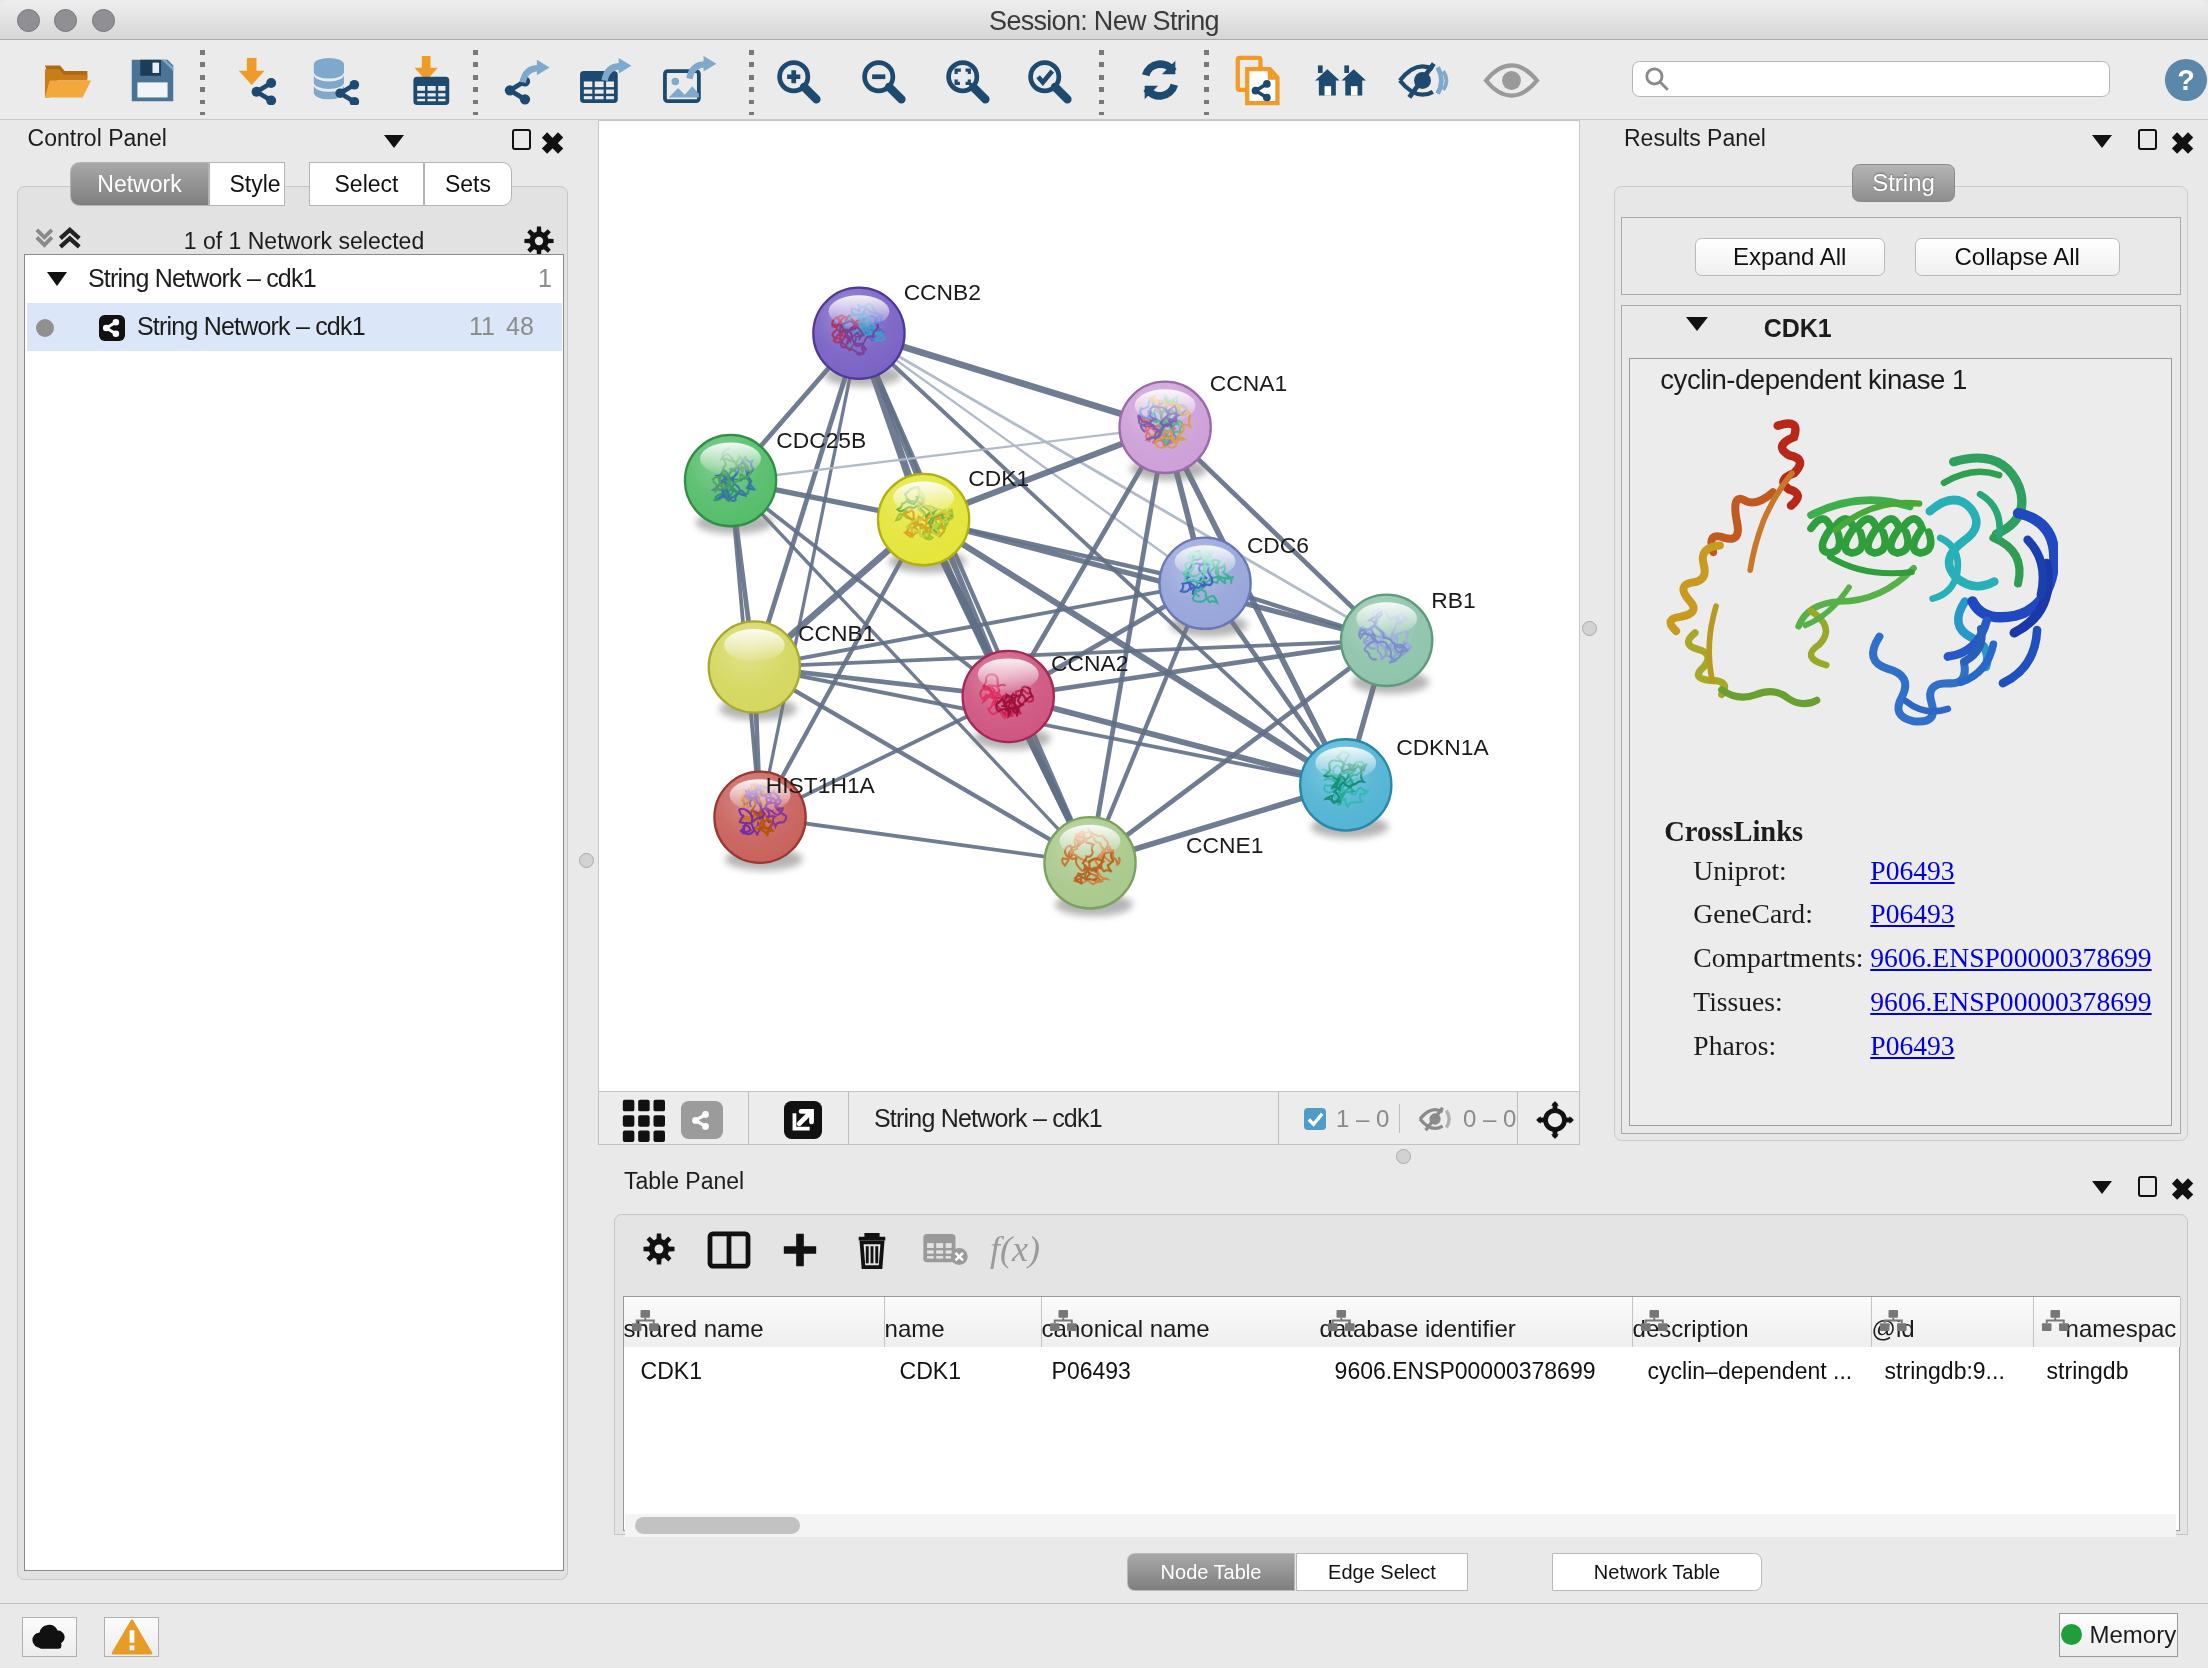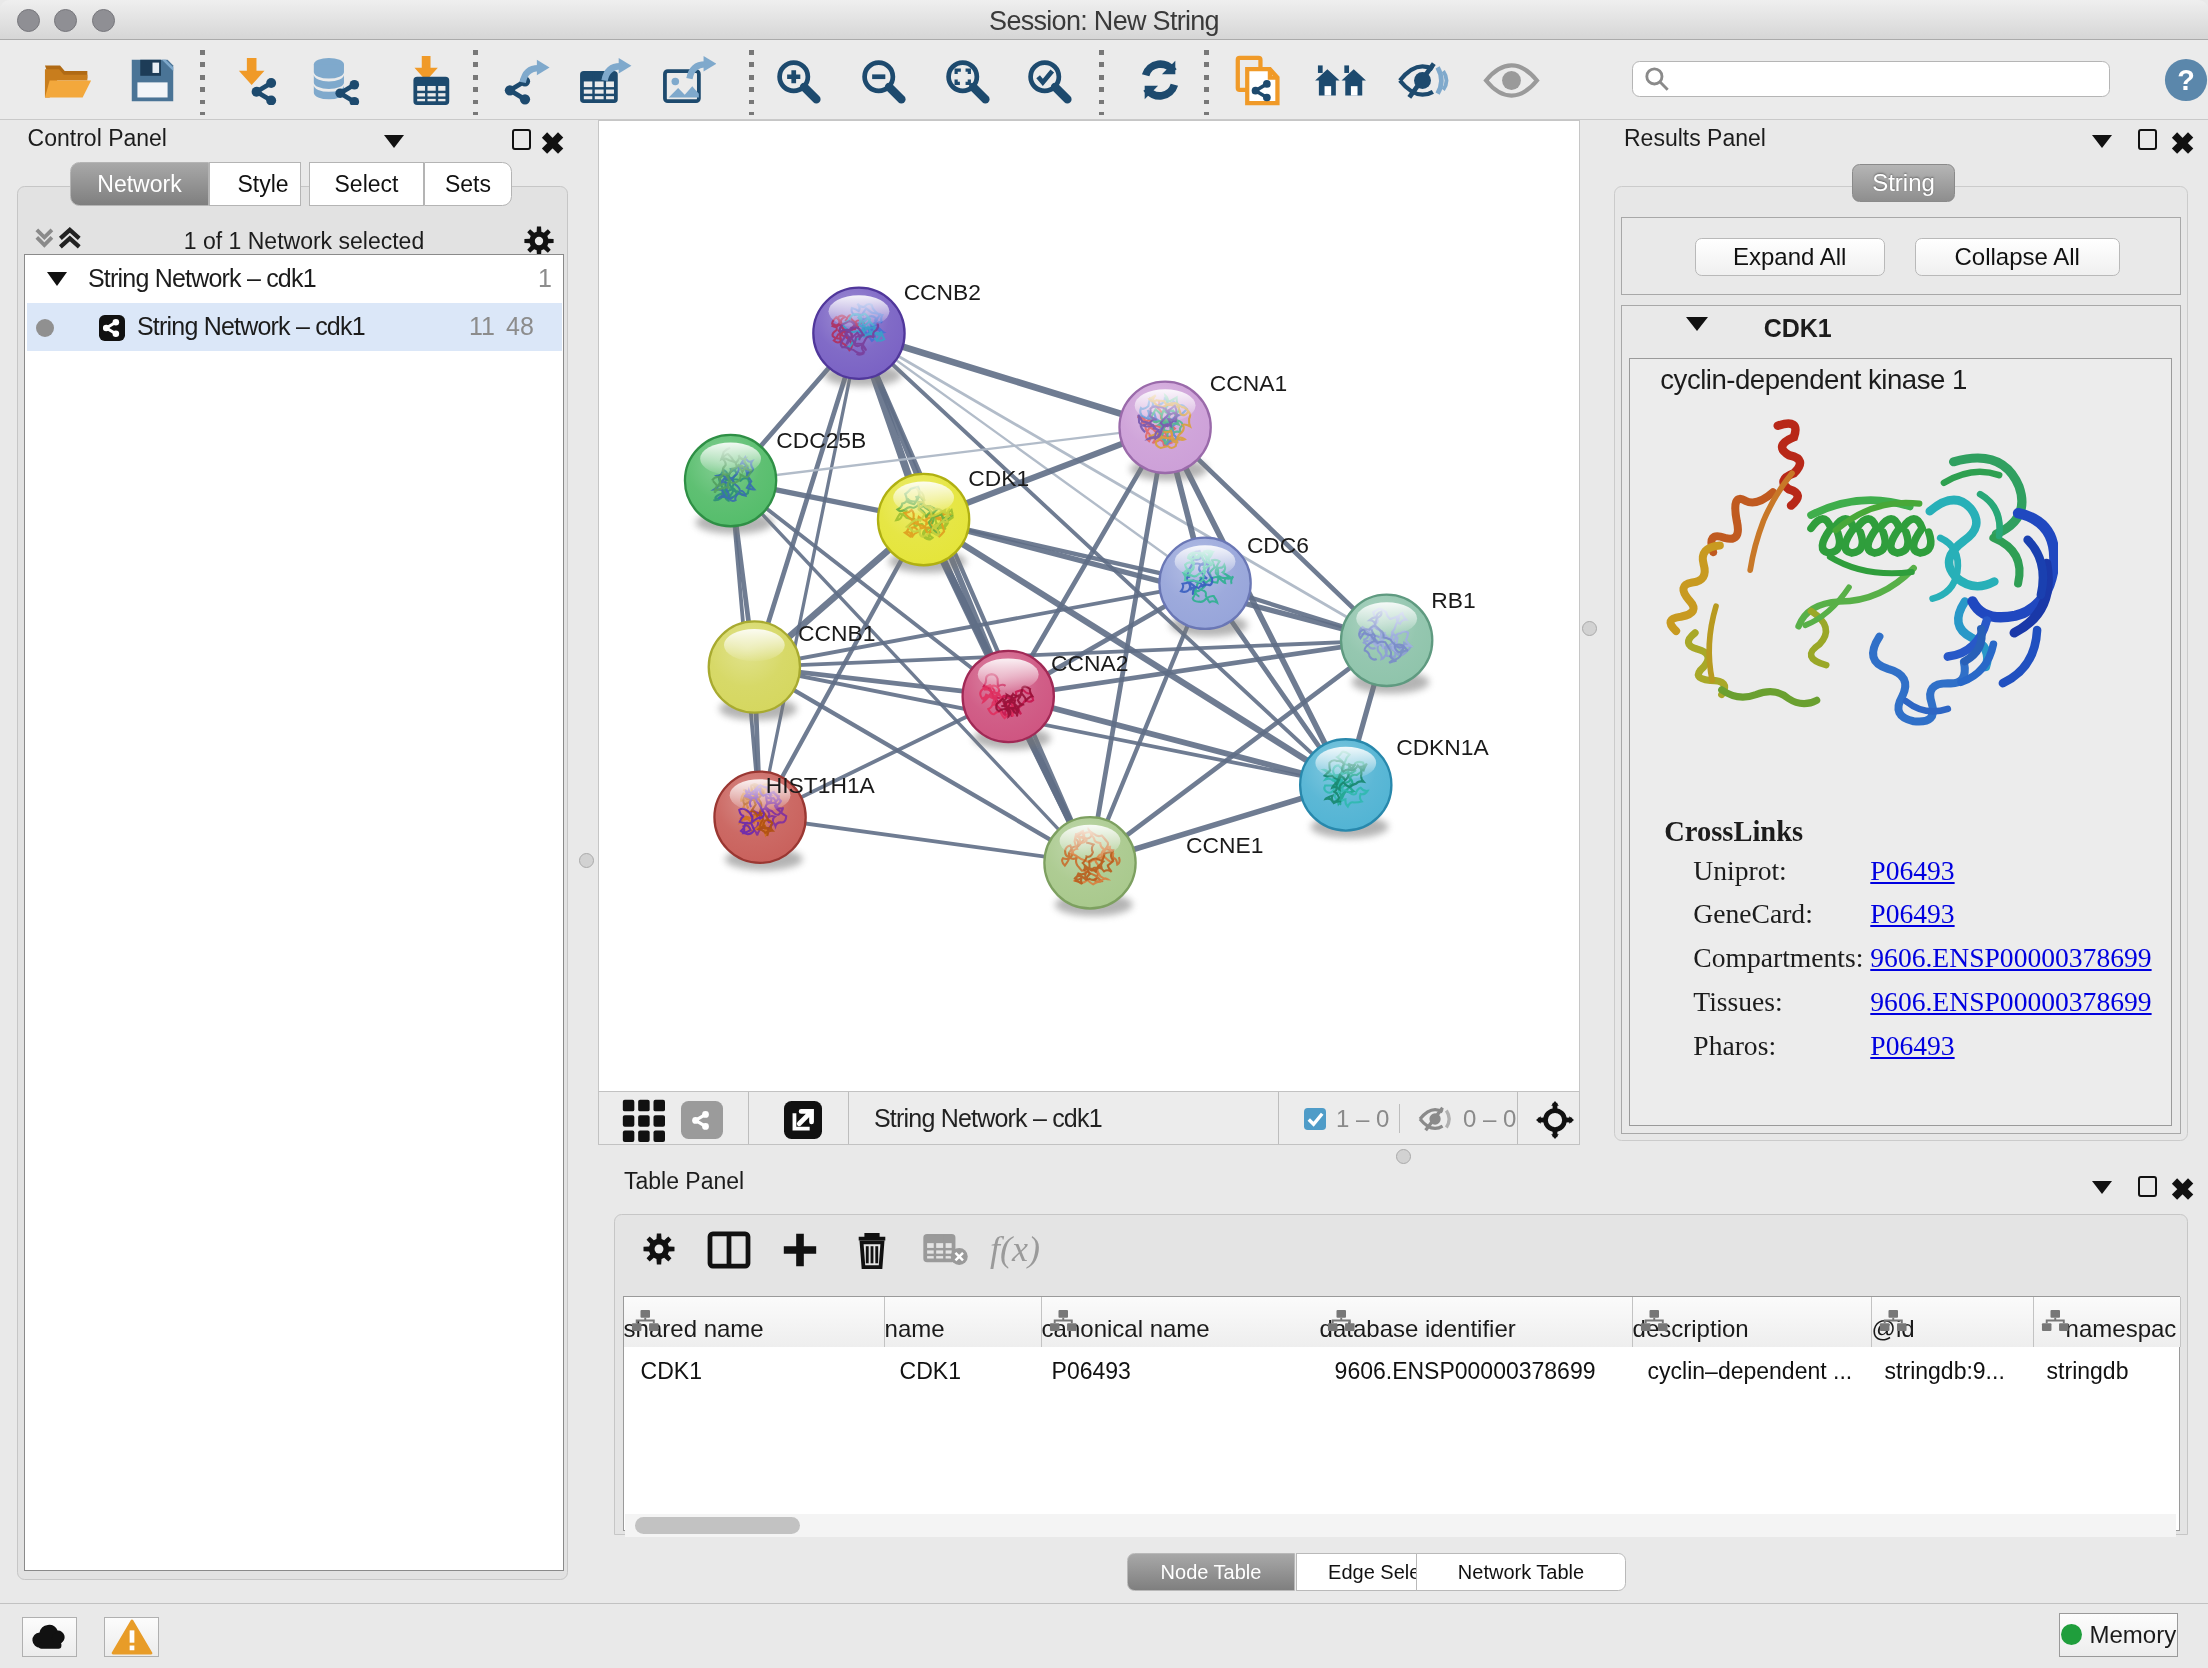--- a/index.html
+++ b/index.html
@@ -243,21 +243,21 @@
         <circle cx="24" cy="24" r="22" fill="#5b87ab"></circle>
         <text x="24" y="34" font-size="30" font-weight="bold" fill="#fff" text-anchor="middle" font-family="Liberation Sans,sans-serif">?</text>
       </svg>
     </div>
   </div>
 <div class="abs ptitle" style="left:27.6px;top:125px">Control Panel</div>
 <div class="abs" style="left:384px;top:135px;width:0;height:0;border-left:10.5px solid transparent;border-right:10.5px solid transparent;border-top:13.3px solid #111"></div>
 <div class="abs" style="left:512px;top:129px;width:19px;height:21px;border:2.9px solid #111;border-radius:2.9px"></div>
 <div class="abs" style="left:540px;top:126px;font-size:30px;font-weight:bold;color:#111">✖</div>
 <div class="panetab" style="left:70px;top:162px;width:139px;height:44px;line-height:42px;position:absolute;background:linear-gradient(#a8a8a8,#7f7f7f);color:#fff;border-radius:9.5px 0 0 9.5px;">Network</div>
-<div class="panetab" style="left:209px;top:162px;width:92px;height:44px;line-height:42px;position:absolute;padding-left:16px;">Style</div>
+<div class="panetab" style="left:209px;top:162px;width:76px;height:44px;line-height:42px;position:absolute;padding-left:16px;">Style</div>
 <div class="panetab" style="left:309px;top:162px;width:115px;height:44px;line-height:42px;position:absolute;">Select</div>
 <div class="panetab" style="left:424px;top:162px;width:88px;height:44px;line-height:42px;position:absolute;border-radius:0 9.5px 9.5px 0;">Sets</div>
 <div class="abs" style="left:17px;top:186px;width:551px;height:1394px;background:#e2e2e2;border:1px solid #c6c6c6;border-radius:7.6px"></div>
 <svg width="49" height="28.5" viewBox="0 0 52 30" style="position:absolute;left:34px;top:226px">
     <g fill="none" stroke="#8a8a8a" stroke-width="4">
       <path d="M3,4 l8,8 l8,-8 M3,12 l8,8 l8,-8"></path>
     </g>
     <g fill="none" stroke="#222" stroke-width="4.5">
       <path d="M28,13 l10,-9 l10,9 M28,22 l10,-9 l10,9"></path>
     </g>
@@ -790,21 +790,21 @@
       <div class="td" style="left:711px">9606.ENSP00000378699</div>
       <div class="td" style="left:1024px">cyclin–dependent ...</div>
       <div class="td" style="left:1261px">stringdb:9...</div>
       <div class="td" style="left:1423px">stringdb</div>
       <div class="abs" style="left:1.9px;top:217px;width:1551px;height:23px;background:#f4f4f4"></div>
       <div class="abs" style="left:11.4px;top:220px;width:165px;height:17px;background:#c2c2c2;border-radius:8.6px"></div>
     </div>
   </div>
 <div class="ftab" style="left:1127px;width:168px;background:linear-gradient(#a8a8a8,#7f7f7f);color:#fff;border-radius:7.6px 0 0 7.6px">Node Table</div>
 <div class="ftab" style="left:1296px;width:172px">Edge Select</div>
-<div class="ftab" style="left:1416px;width:210px;border-radius:0 7.6px 7.6px 0">Network Table</div>
+<div class="ftab" style="left:1552px;width:210px;border-radius:0 7.6px 7.6px 0">Network Table</div>
 <div id="statusbar">
     <div class="sbtn" style="left:22px">
       <svg width="38" height="28.5" viewBox="0 0 40 30" style="">
         <path d="M10,26 a8,8 0 0 1 -1,-16 a10,10 0 0 1 19,-2 a7,7 0 0 1 3,13.5 z" fill="#111"></path>
         <circle cx="28" cy="16" r="6" fill="#111"></circle>
         <rect x="8" y="20" width="24" height="7" rx="3" fill="#111"></rect>
       </svg>
     </div>
     <div class="sbtn" style="left:104px">
       <svg width="42" height="36" viewBox="0 0 44 38" style="">

